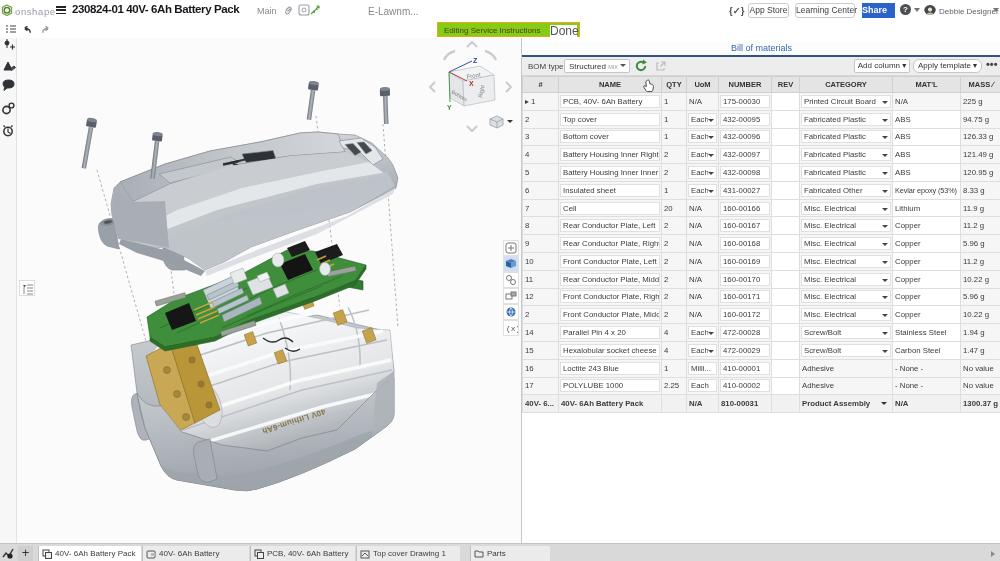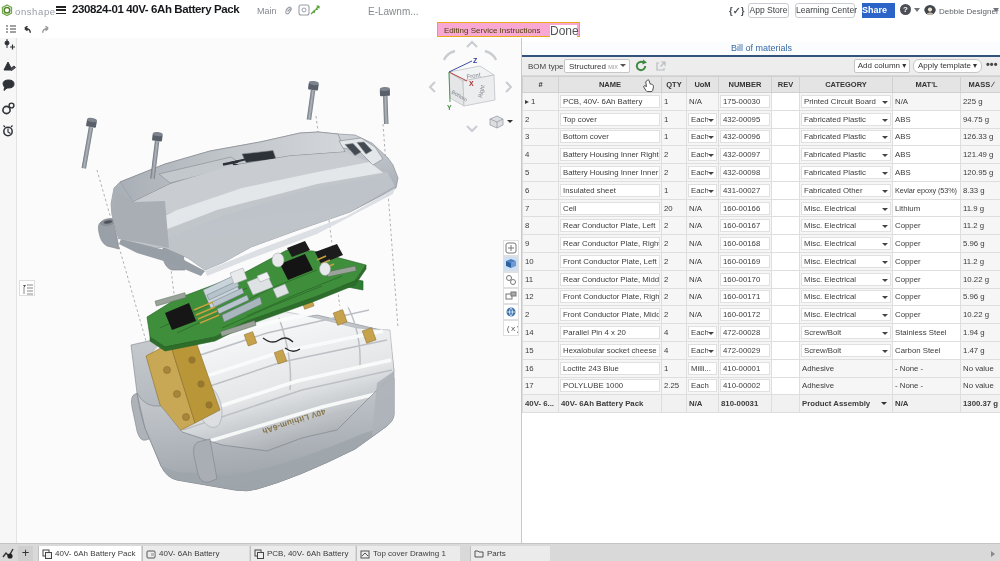--- a/index.html
+++ b/index.html
@@ -18,21 +18,21 @@
 .elawn { position:absolute; left:320px; top:6px; font-size:10px; color:#86898f;padding-left:48px; }
 .btn-out { position:absolute; top:3px; height:15px; border:1px solid #c9ccd1; border-radius:3px; background:#fff; color:#3c4043; font-size:8.5px; line-height:13px; text-align:center; white-space:nowrap; }
 .share-btn { position:absolute; left:862px; top:3px; width:33px; height:15px; background:#2c63c9; border-radius:0; color:#fff; font-size:9px; font-weight:bold; line-height:15px; text-align:left; }
 .help-c { position:absolute; left:900px; top:4px; width:11px; height:11px; background:#4c4f55; border-radius:50%; color:#fff; font-size:8px; font-weight:bold; text-align:center; line-height:11px; }
 .avatar { position:absolute; left:924px; top:3px; width:12px; height:12px; border-radius:50%; overflow:hidden; }
 .uname { position:absolute; left:939px; top:6.5px; font-size:8px; color:#5f6368; white-space:nowrap; }
 .caret { position:absolute; width:0; height:0; border-left:3px solid transparent; border-right:3px solid transparent; border-top:4px solid #6f7378; }
 
 
 #row2 { position:absolute; left:0; top:22px; width:1000px; height:16px; background:#fff; }
-.banner { position:absolute; left:437px; top:0px; width:143px; height:15px; background:#f9a8d4; border:1px solid #e8a81a; }
+.banner { position:absolute; left:437px; top:0px; width:143px; height:15px; background:#84cc16; border:1px solid #e8a81a; }
 .banner span { position:absolute; left:6px; top:3px; font-size:8px; color:#513d00; white-space:nowrap; }
 .done-btn { position:absolute; right:2px; top:1.5px; width:27px; height:12px; background:#fff; font-size:12px; color:#555; text-align:right; line-height:12px; }
 
 
 #leftstrip { position:absolute; left:0; top:38px; width:17px; height:505px; background:#f7f7f7; border-right:1px solid #e3e3e3; }
 
 
 #viewport { position:absolute; left:17px; top:38px; width:504px; height:505px; background:#fbfbfc; }
 
 

